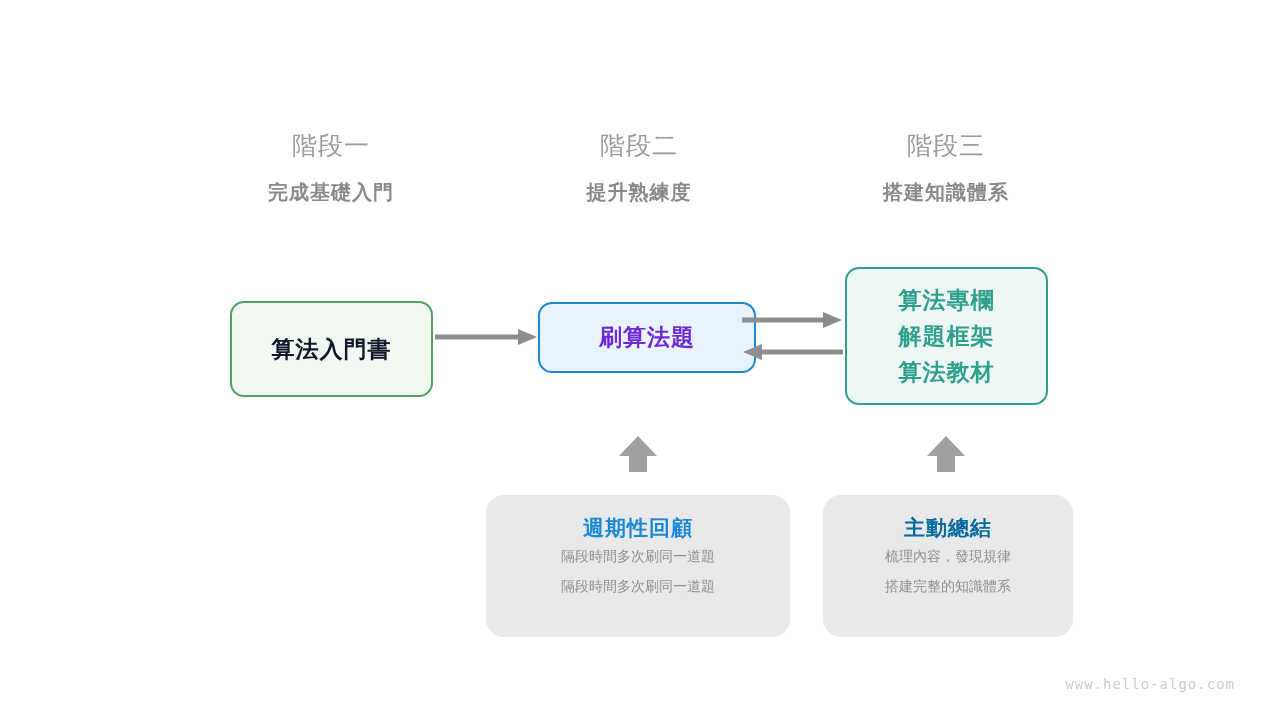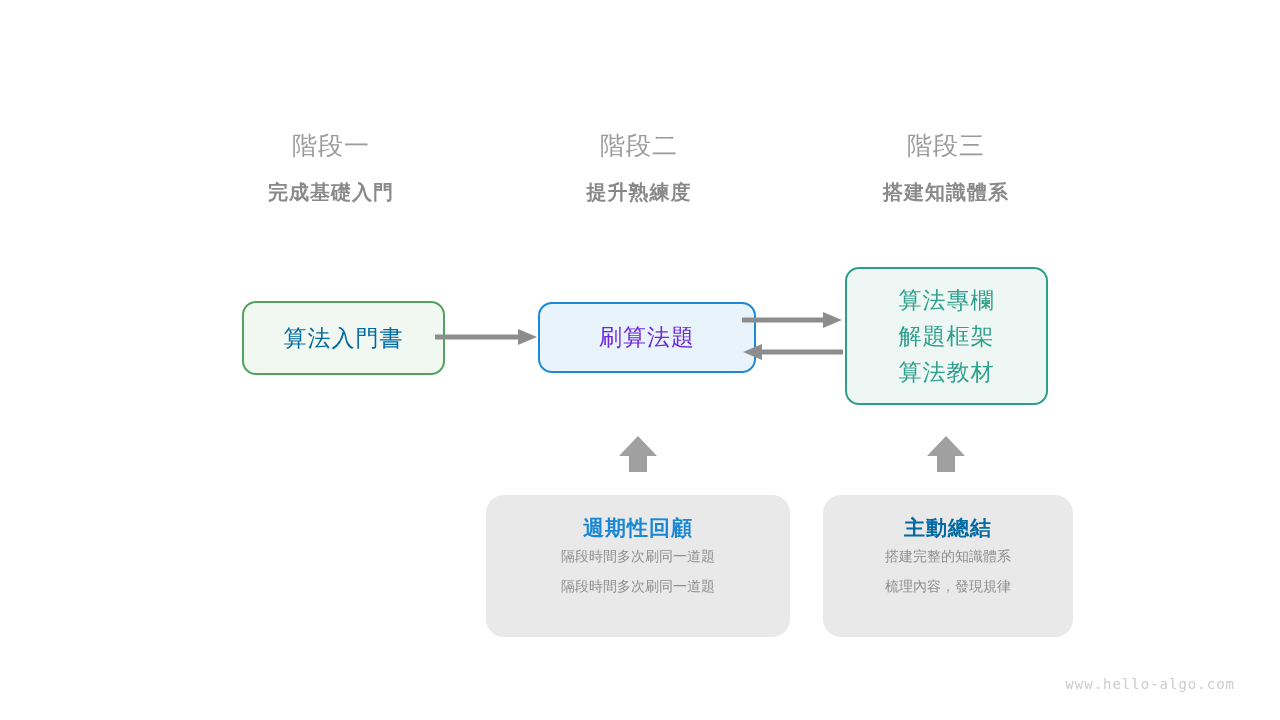--- a/index.html
+++ b/index.html
@@ -29,26 +29,26 @@
     letter-spacing: 1px;
   }
 
   
   .box {
     position: absolute;
     border-width: 2px; border-style: solid;
     border-radius: 14px;
     display: flex; flex-direction: column;
     align-items: center; justify-content: center;
-    font-weight: 400; font-size: 23px;
+    font-weight: 700; font-size: 23px;
     letter-spacing: 1px;
     box-sizing: border-box;
   }
-  .box-green { left: 242px; top: 301px; width: 203px; height: 74px;
-               border-color: #54a05e; background: #f1f8f1; color: #0369a1; }
+  .box-green { left: 230px; top: 301px; width: 203px; height: 96px;
+               border-color: #54a05e; background: #f1f8f1; color: #0f172a; }
   .box-blue  { left: 538px; top: 302px; width: 218px; height: 71px;
                border-color: #1e88d8; background: #e9f3fb; color: #6d28d9; }
   .box-teal  { left: 845px; top: 267px; width: 203px; height: 138px;
                border-color: #2e9e8c; background: #eef7f4; color: #2fa08d; }
   .box-teal .box-line { line-height: 36px; }
 
   
   .arrow-layer { position: absolute; left: 0; top: 0; width: 1280px; height: 720px; pointer-events: none; }
 
   
@@ -134,20 +134,20 @@
   <div class="note note-1">
     <div class="note-title note-title-blue">週期性回顧</div>
     <div class="note-body">
       <div>隔段時間多次刷同一道題</div>
       <div>隔段時間多次刷同一道題</div>
     </div>
   </div>
   <div class="note note-2">
     <div class="note-title note-title-teal">主動總結</div>
     <div class="note-body">
+      <div>梳理內容，發現規律</div>
       <div>搭建完整的知識體系</div>
-      <div>梳理內容，發現規律</div>
     </div>
   </div>
 
   <div class="watermark">www.hello-algo.com</div>
 
 </div>
 
 </body></html>

